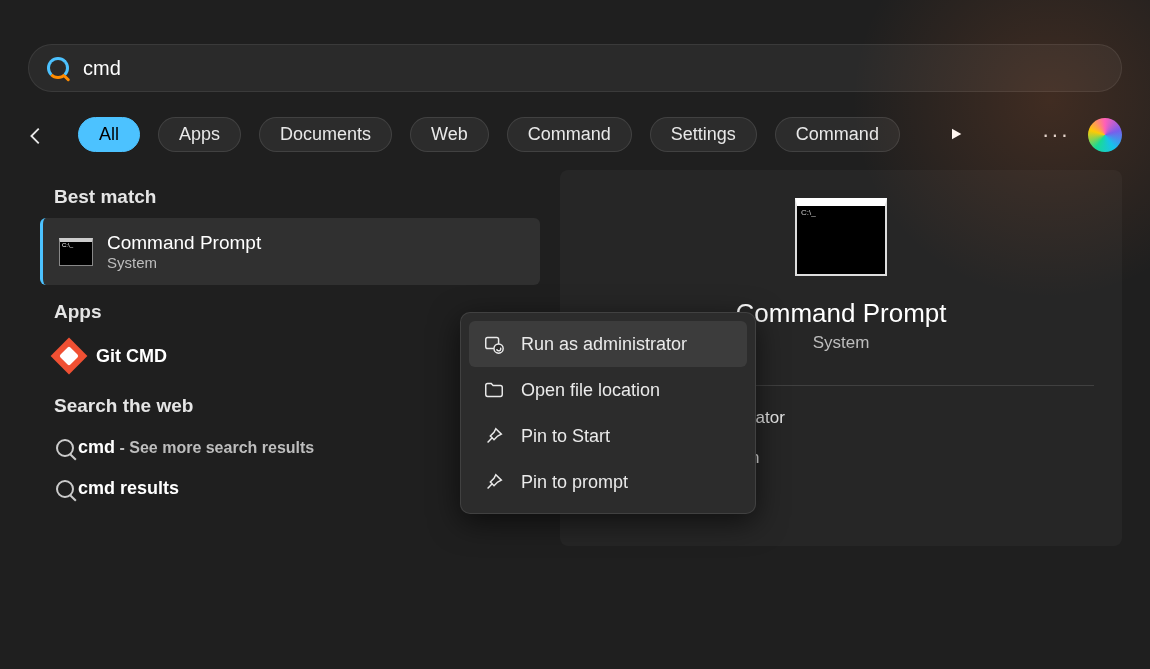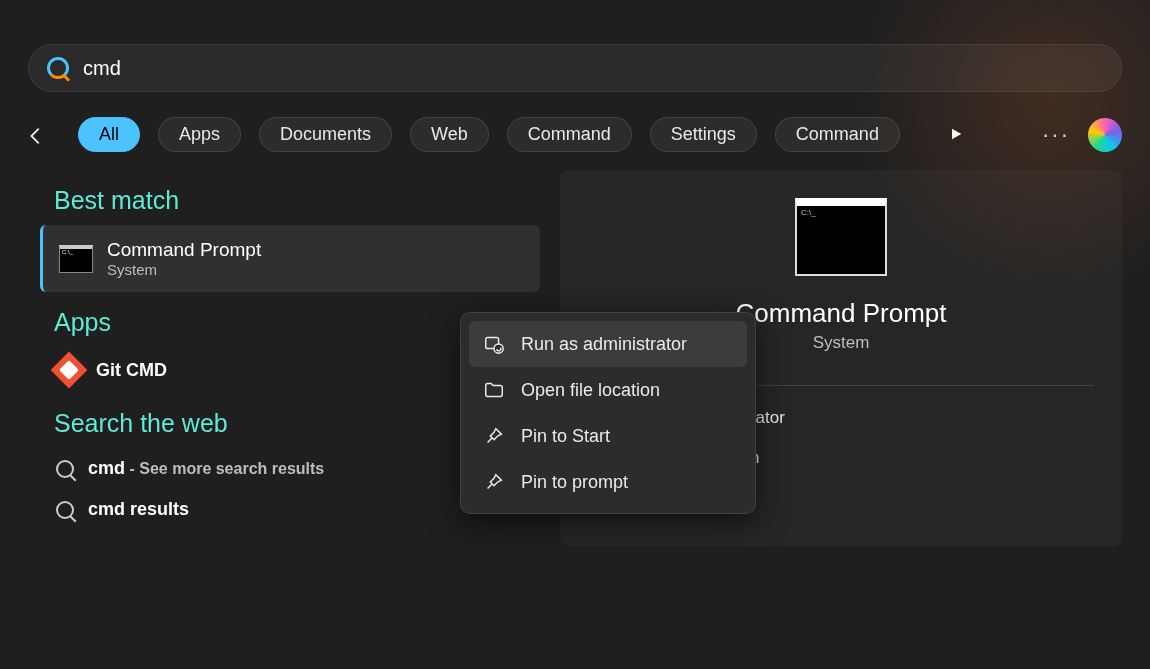--- a/index.html
+++ b/index.html
@@ -102,24 +102,24 @@
     border-radius: 50%;
     background: conic-gradient(#ff5cc8, #6a5cff, #00c8ff, #00e6a0, #ffd400, #ff5cc8);
   }
   .content {
     display: flex;
     padding: 18px 28px 0 40px;
     gap: 20px;
   }
   .left-col { width: 500px; }
   .section-title {
-    font-size: 25px;
-    font-weight: 400;
+    font-size: 19px;
+    font-weight: 700;
     margin: 16px 0 10px 14px;
-    color: #5eead4;
+    color: #e5e5e5;
   }
   .best-match {
     background: rgba(255,255,255,0.08);
     border-radius: 6px;
     padding: 14px 16px;
     display: flex;
     align-items: center;
     gap: 14px;
     border-left: 3px solid #4cc2ff;
   }
@@ -151,21 +151,21 @@
   .git-icon {
     width: 26px; height:26px;
     transform: rotate(45deg);
     background: linear-gradient(135deg,#f05033,#f05033);
     position: relative;
   }
   .git-icon::before{
     content:"";position:absolute;inset:6px;background:#fff;border-radius:2px;
   }
   .web-row { justify-content: space-between; }
-  .web-left { display:flex; align-items:center; gap:14px; }
+  .web-left { display:flex; align-items:center; gap:4px; }
   .mag {
     width:18px;height:18px;border:2px solid #ccc;border-radius:50%;position:relative;
   }
   .mag::after{content:"";position:absolute;width:2px;height:8px;background:#ccc;bottom:-6px;right:-2px;transform:rotate(-45deg);}
   .chev { color:#bbb; font-size:18px; }
   .web-main { color:#fff; }
   .web-sub { color:#bdbdbd; font-size:16px; }
 
   .right-panel {
     flex:1;

